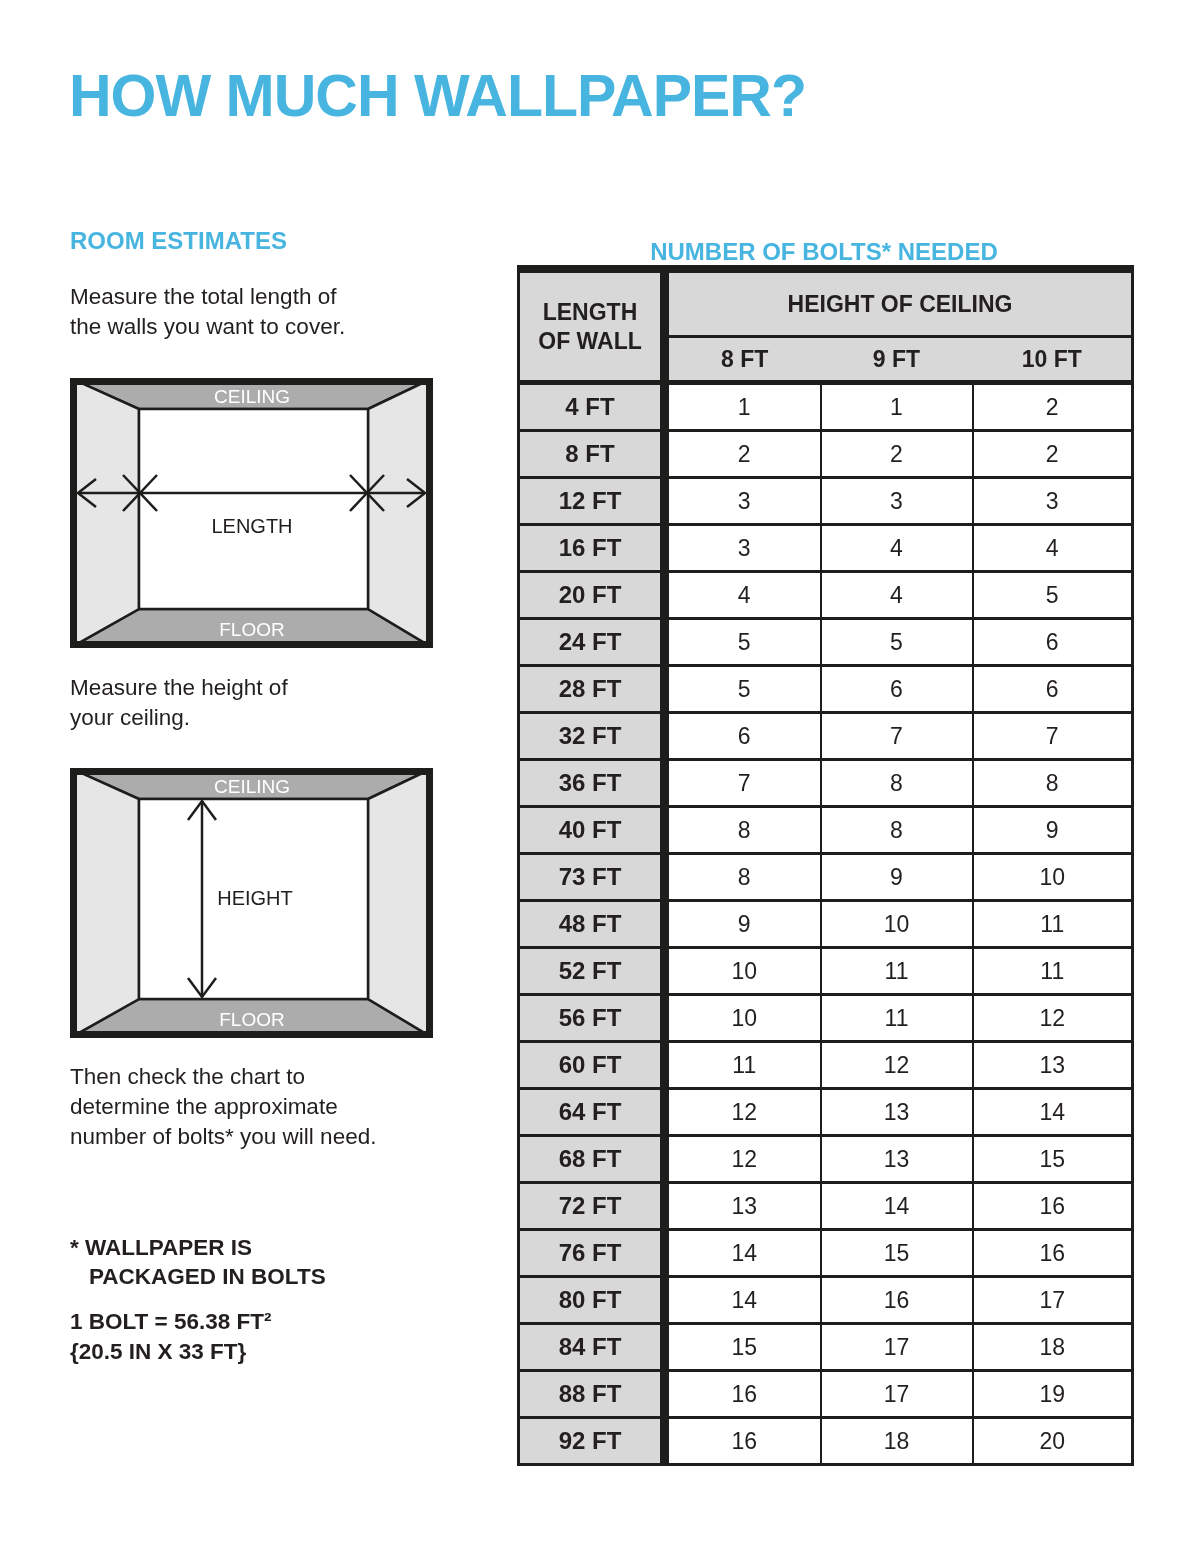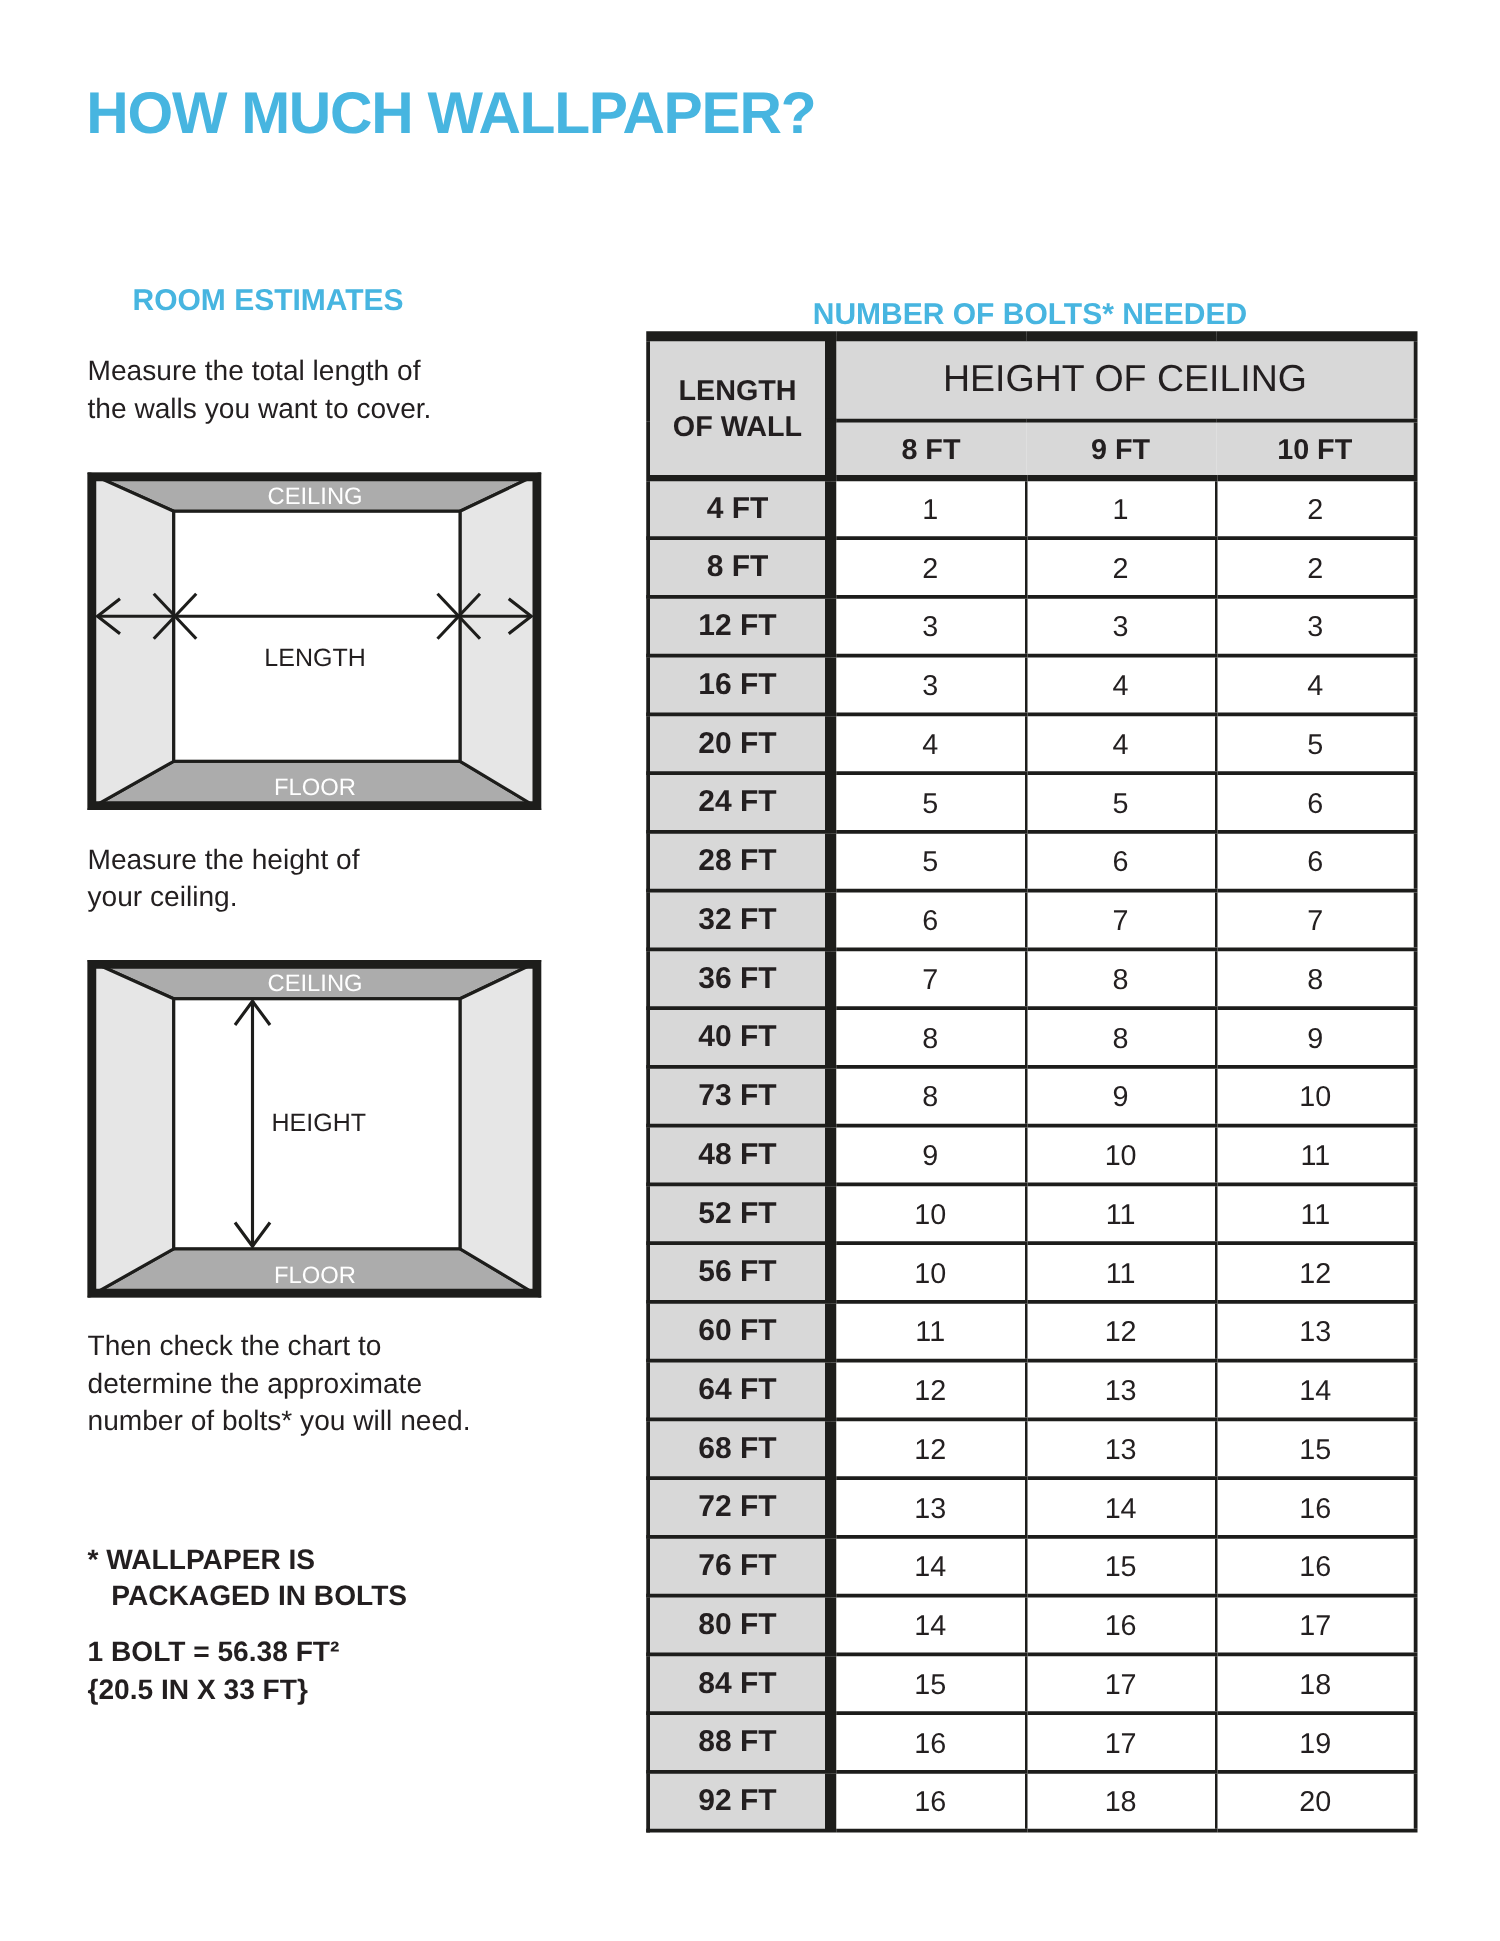--- a/index.html
+++ b/index.html
@@ -10,27 +10,27 @@
     --wall-gray:#e6e6e6;
     --text:#231f20;
   }
   html,body{margin:0;padding:0;background:#fff;}
   .page{
     position:relative;width:1200px;height:1553px;background:#fff;overflow:hidden;
     font-family:"Liberation Sans",sans-serif;color:var(--text);
   }
   .abs{position:absolute;}
   .page-title{
-    left:69px;top:62px;font-size:47px;font-weight:bold;letter-spacing:-1px;
+    left:69px;top:62px;font-size:59px;font-weight:bold;letter-spacing:-1px;
     color:var(--cyan);white-space:nowrap;
   }
   .section-heading{
     font-size:24px;font-weight:bold;color:var(--cyan);white-space:nowrap;
   }
-  .room-heading{left:70px;top:227px;margin-left:36px;}
+  .room-heading{left:70px;top:227px;}
   .table-heading{left:517px;top:238px;width:614px;text-align:center;}
   .body-text{font-size:22.5px;line-height:30px;color:var(--text);}
   .step1{left:70px;top:282px;}
   .step2{left:70px;top:673px;}
   .step3{left:70px;top:1062px;}
   .footnote{left:70px;top:1233px;font-weight:bold;line-height:29px;}
   .footnote .indent{padding-left:19px;}
   .bolt-spec{left:70px;top:1307px;font-weight:bold;line-height:30px;}
   .diagram1{left:70px;top:378px;}
   .diagram2{left:70px;top:768px;}
@@ -51,21 +51,21 @@
   .c-d1{width:156px;}
   .c-d2{width:152px;}
   .c-d3{width:160px;}
   .wall-header{
     background:var(--cell-gray);border-right:9px solid var(--ink);
     border-bottom:5px solid var(--ink);
     font-size:23px;font-weight:bold;line-height:29px;
   }
   .group-header{
     background:var(--cell-gray);border-bottom:3px solid var(--ink);
-    height:62px;font-size:30px;font-weight:normal;
+    height:62px;font-size:23px;font-weight:bold;
   }
   .sub-header{
     background:var(--cell-gray);border-bottom:5px solid var(--ink);
     height:42px;font-size:23px;font-weight:bold;
   }
   .wall-cell{
     background:var(--cell-gray);
     border:3px solid var(--ink);border-right:9px solid var(--ink);
     font-size:24px;font-weight:bold;height:44px;
   }

